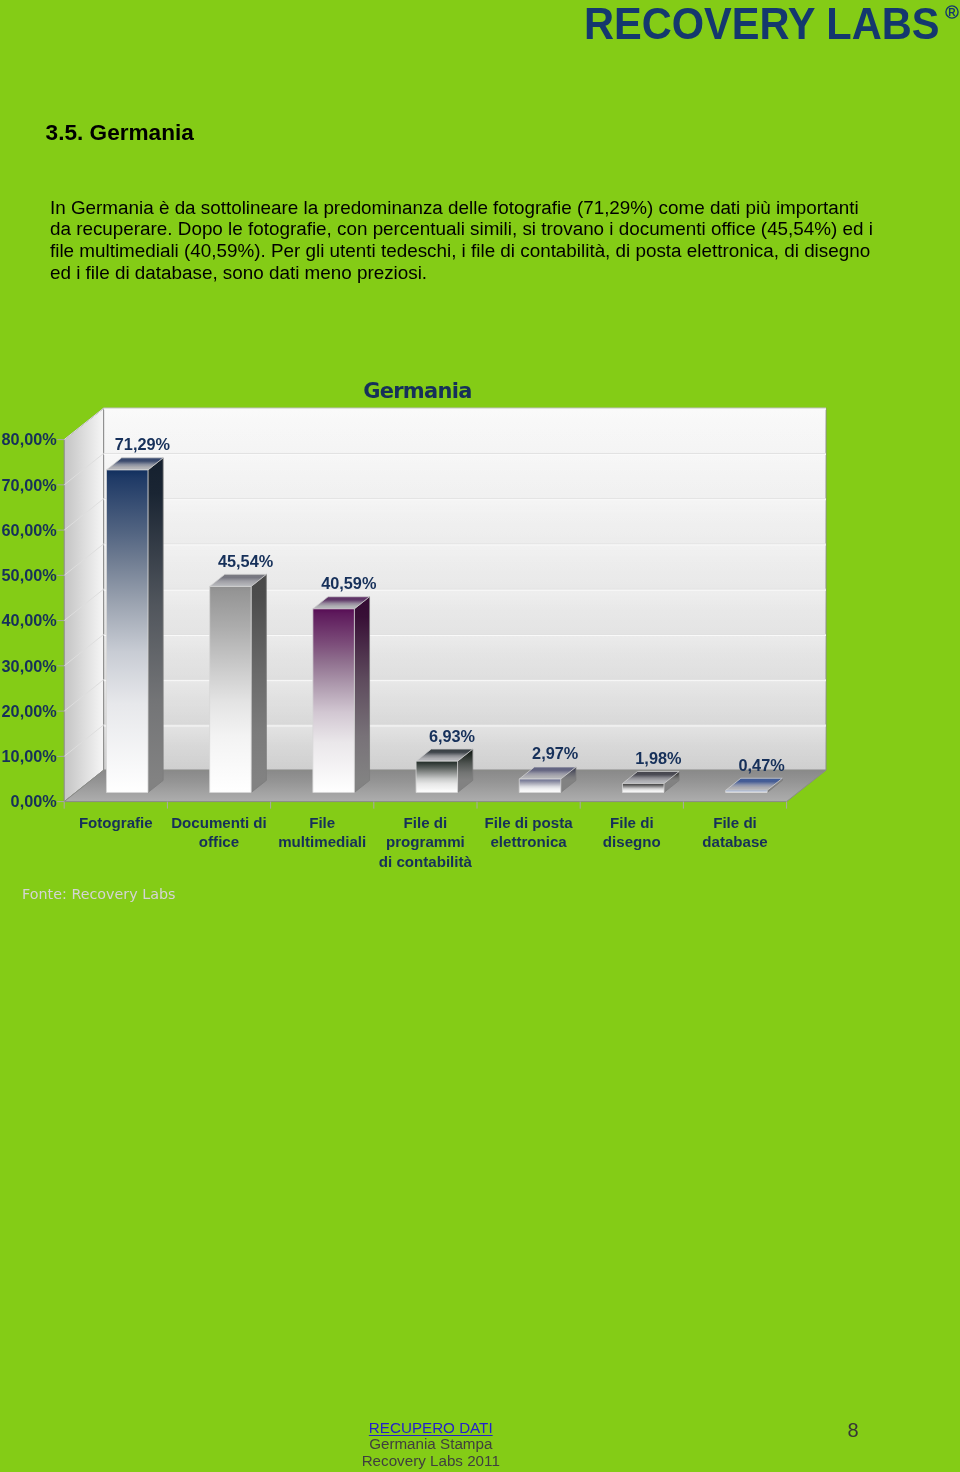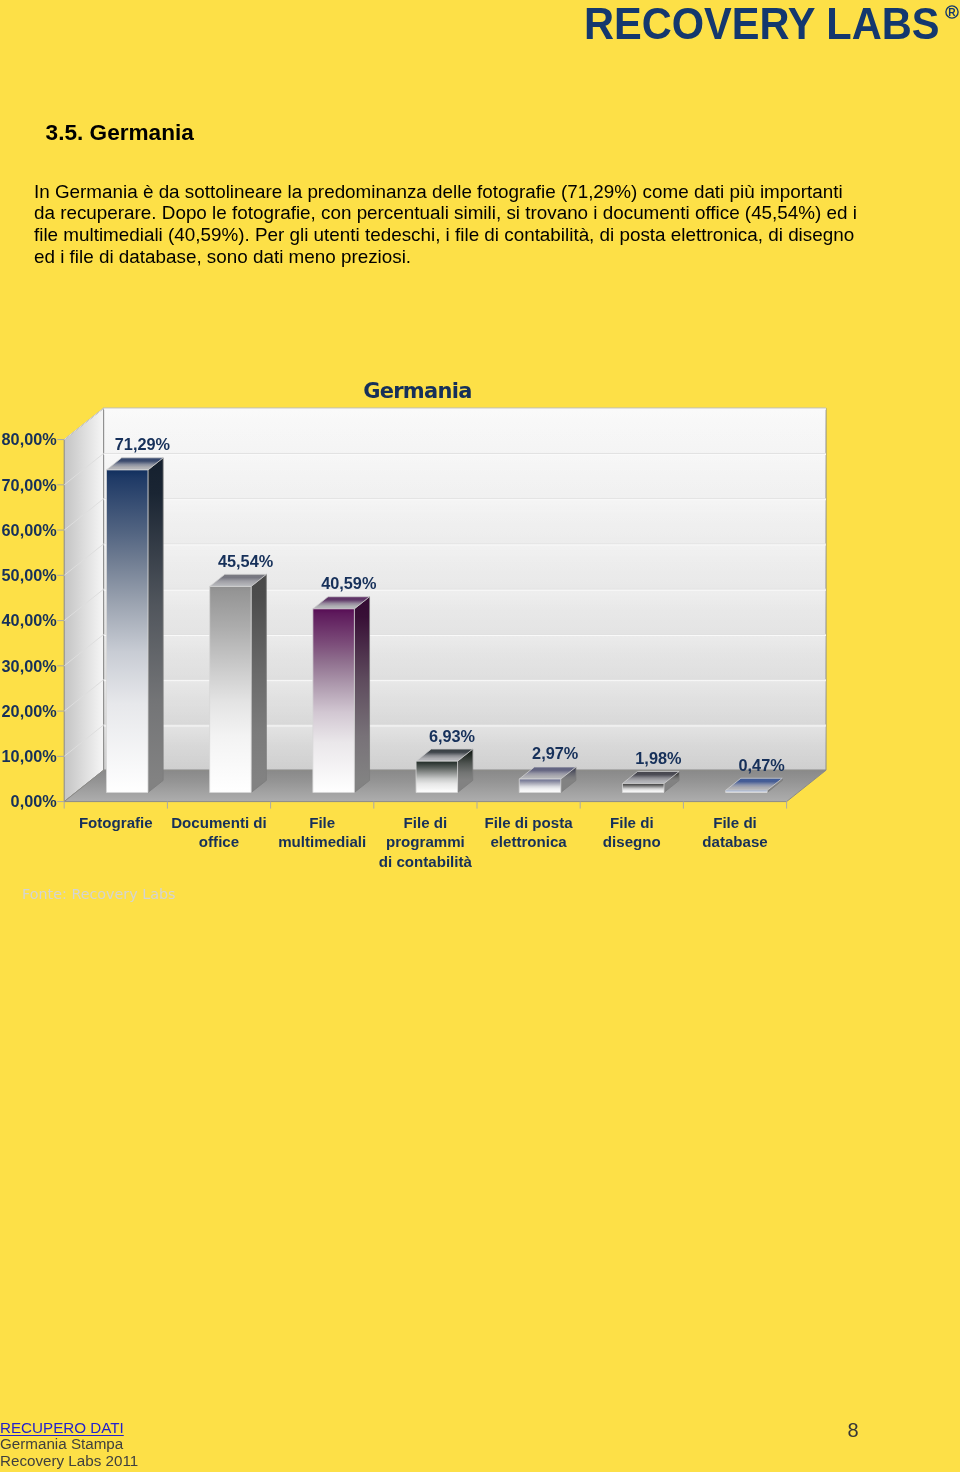--- a/index.html
+++ b/index.html
@@ -1,40 +1,40 @@
 <!DOCTYPE html>
 <html><head>
 <meta charset="utf-8">
 <style>
   html,body{margin:0;padding:0;}
   body{width:960px;height:1472px;background:#ffffff;
        font-family:"Liberation Sans",sans-serif;overflow:hidden;position:relative;}
-  .page{position:absolute;left:0;top:0;width:960px;height:1472px;background:#fde047;}
+  .page{position:absolute;left:0;top:0;width:960px;height:1472px;background:#84cc16;}
 
   
   #logo{position:absolute;left:583.6px;top:1.5px;width:380px;height:46px;}
   .logo-word{position:absolute;left:0;top:0;font-family:"Liberation Sans",sans-serif;
              font-weight:bold;font-size:44.2px;line-height:44.2px;white-space:nowrap;
              letter-spacing:0px;transform:scaleX(0.94);transform-origin:left top;}
   .logo-tm{position:absolute;left:360.1px;top:2.35px;width:16px;height:16px;}
 
   
   #heading{margin:8px;position:absolute;left:37.6px;top:111.6px;font-size:22.6px;font-weight:bold;
            color:#000000;line-height:26px;white-space:nowrap;}
 
   
-  #body-text{margin:0;position:absolute;left:34px;top:180.8px;width:830px;font-size:18.85px;
+  #body-text{margin:16px;position:absolute;left:34px;top:180.8px;width:830px;font-size:18.85px;
              line-height:21.6px;color:#000000;text-align:left;}
 
   
   #chart-wrap{position:absolute;left:0;top:0;width:960px;height:1472px;pointer-events:none;}
 
   
   #footer{position:absolute;left:0;top:1419.8px;width:960px;height:58px;}
-  #footer .fcenter{position:absolute;left:0;top:0;width:861.5px;
+  #footer .fcenter{position:absolute;left:0;top:0;width:861.5px;text-align:center;
                    font-size:15.2px;line-height:16.4px;color:#3f3f3f;}
   #footer .flink{color:#2321cd;text-decoration:underline;text-underline-offset:2.2px;
                  text-decoration-thickness:1.1px;}
   #footer .fpage{position:absolute;left:837.1px;top:0.9px;width:32px;text-align:center;
                  font-size:20px;line-height:19px;color:#363636;}
 </style>
 </head>
 <body>
 
 <div class="page">

